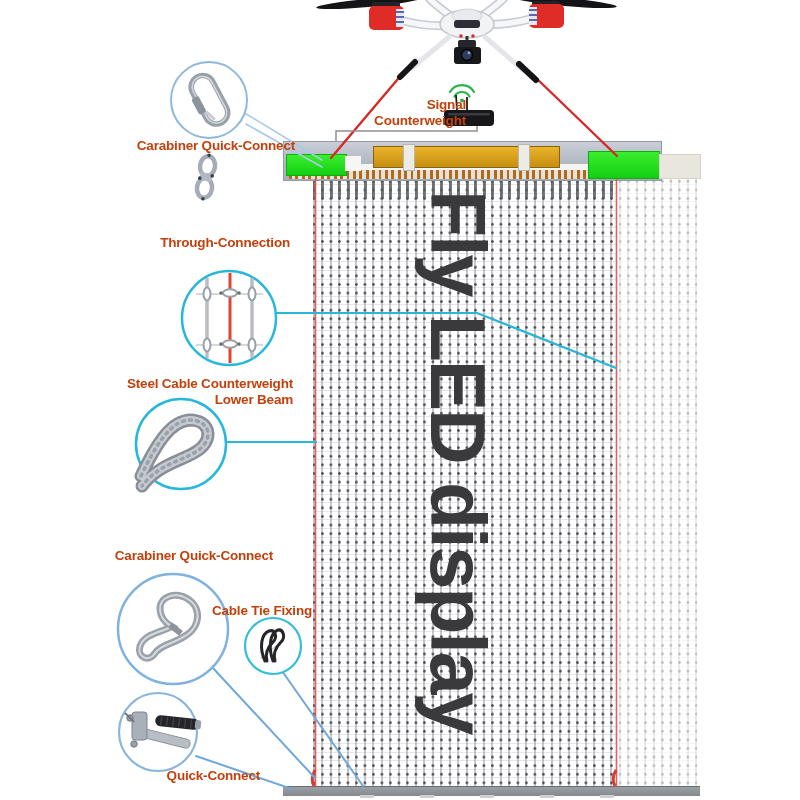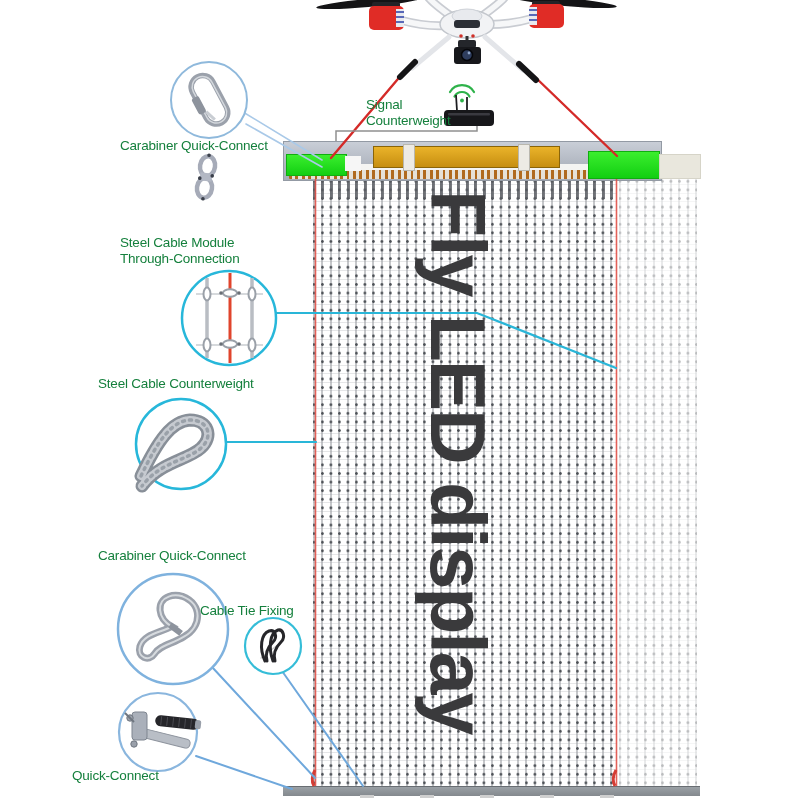--- a/index.html
+++ b/index.html
@@ -23,22 +23,22 @@
   .beam-white-strip{background:#f4f4f2;}
   .bead-row{background:repeating-linear-gradient(90deg,#b06a1e 0 2.8px,#e6e2d8 2.8px 6.4px);border-radius:1px;}
   .gold{background:linear-gradient(#eab32a,#c68e10);border:1px solid #8a6408;}
   .clip{background:#edebe5;border:1px solid #b9b7ae;}
   .green-block{background:linear-gradient(#3bee2e,#12cf12);border:1px solid #0fae10;}
   .beige-ext{background:#e9e7dd;border:1px solid #d6d4c8;}
   .beam-bottom{background:linear-gradient(#9aa0a5,#84898e);border-top:1px solid #686d72;}
   .beam-tab{background:#cfcfcf;}
   
   .lbl{
-    color:#15803d;font-weight:normal;font-size:13.5px;line-height:1.2;
-    text-align:left;letter-spacing:-0.2px;white-space:nowrap;
+    color:#c2410c;font-weight:bold;font-size:13.5px;line-height:1.2;
+    text-align:right;letter-spacing:-0.2px;white-space:nowrap;
   }
   
   .watermark{
     writing-mode:vertical-rl;text-orientation:mixed;
     font-size:77px;font-weight:bold;color:#3a3a3c;letter-spacing:-2px;
     line-height:96px;white-space:nowrap;
   }
 </style>
 </head>
 <body>
@@ -271,26 +271,26 @@
   <div class="abs lbl" style="left:366px;top:97px;width:100px;">
     <div>Signal</div>
     <div>Counterweight</div>
   </div>
 
   <div class="abs lbl" style="left:120px;top:138px;width:175px;">
     <div>Carabiner Quick-Connect</div>
   </div>
 
   <div class="abs lbl" style="left:120px;top:235px;width:170px;">
-    <div>Steel Cable Module</div>
     <div>Through-Connection</div>
   </div>
 
   <div class="abs lbl" style="left:98px;top:376px;width:195px;">
     <div>Steel Cable Counterweight</div>
+    <div>Lower Beam</div>
   </div>
 
   <div class="abs lbl" style="left:98px;top:548px;width:175px;">
     <div>Carabiner Quick-Connect</div>
   </div>
 
   <div class="abs lbl" style="left:200px;top:603px;width:112px;">
     <div>Cable Tie Fixing</div>
   </div>
 

